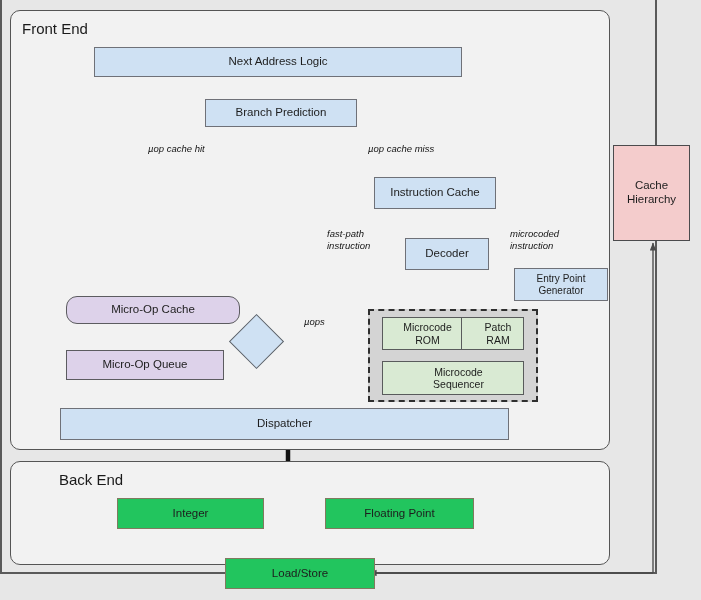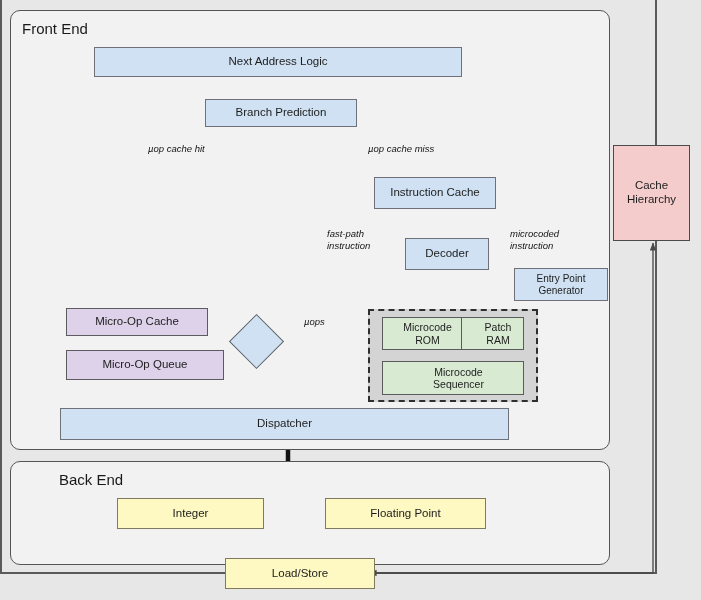--- a/index.html
+++ b/index.html
@@ -19,21 +19,21 @@
     text-align:center;
     font-size:11.5px;
     color:#1d1d1d;
     line-height:1.18;
     border:1px solid #58585a;
     z-index:3;
   }
   .blue{background:#cfe1f3;border-color:#6f7178;}
   .purple{background:#ddd2ea;border-color:#5c5c60;}
   .green{background:#d9ead3;border-color:#595b5c;padding-left:11px;}
-  .yellow{background:#fef9c3;border-color:#807a5f;text-align:right;}
+  .yellow{background:#22c55e;border-color:#807a5f;text-align:right;}
   .pink{background:#f4cccc;border-color:#4b4b4d;}
   .groupbox{
     position:absolute;box-sizing:border-box;
     background:#f2f2f2;border:1px solid #555;border-radius:10px;
     z-index:1;
   }
   .grouplabel{
     position:absolute;font-size:15px;color:#1a1a1a;z-index:4;
     white-space:nowrap;
   }
@@ -144,32 +144,32 @@
 
   <div class="node green" style="left:382px;top:317px;width:80px;height:33px;font-size:10.5px;white-space:pre-line;">Microcode
 ROM</div>
 
   <div class="node green" style="left:461px;top:317px;width:63px;height:33px;font-size:10.5px;white-space:pre-line;">Patch
 RAM</div>
 
   <div class="node green" style="left:382px;top:361px;width:142px;height:34px;font-size:10.5px;white-space:pre-line;">Microcode
 Sequencer</div>
 
-  <div class="node purple" style="left:66px;top:308px;width:142px;height:28px;">Micro-Op Cache</div>
+  <div class="node purple" style="left:66px;top:296px;width:174px;height:28px;border-radius:11px;">Micro-Op Cache</div>
 
   <div class="node purple" style="left:66px;top:350px;width:158px;height:30px;">Micro-Op Queue</div>
 
   <div class="node blue" style="left:60px;top:408px;width:449px;height:32px;">Dispatcher</div>
 
   <div class="node pink" style="left:613px;top:145px;width:77px;height:96px;white-space:pre-line;">Cache
 Hierarchy</div>
 
   <div class="node yellow" style="left:117px;top:498px;width:147px;height:31px;">Integer</div>
 
-  <div class="node yellow" style="left:325px;top:498px;width:161px;height:31px;">Floating Point</div>
+  <div class="node yellow" style="left:325px;top:498px;width:149px;height:31px;">Floating Point</div>
 
   <div class="node yellow" style="left:225px;top:558px;width:150px;height:31px;">Load/Store</div>
 
   <div class="diamond" style="left:237px;top:322px;width:37px;height:37px;"></div>
 
   <div class="edgelabel" style="left:148px;top:143px;">µop cache hit</div>
 
   <div class="edgelabel" style="left:368px;top:143px;">µop cache miss</div>
 
   <div class="edgelabel" style="left:327px;top:228px;">fast-path

